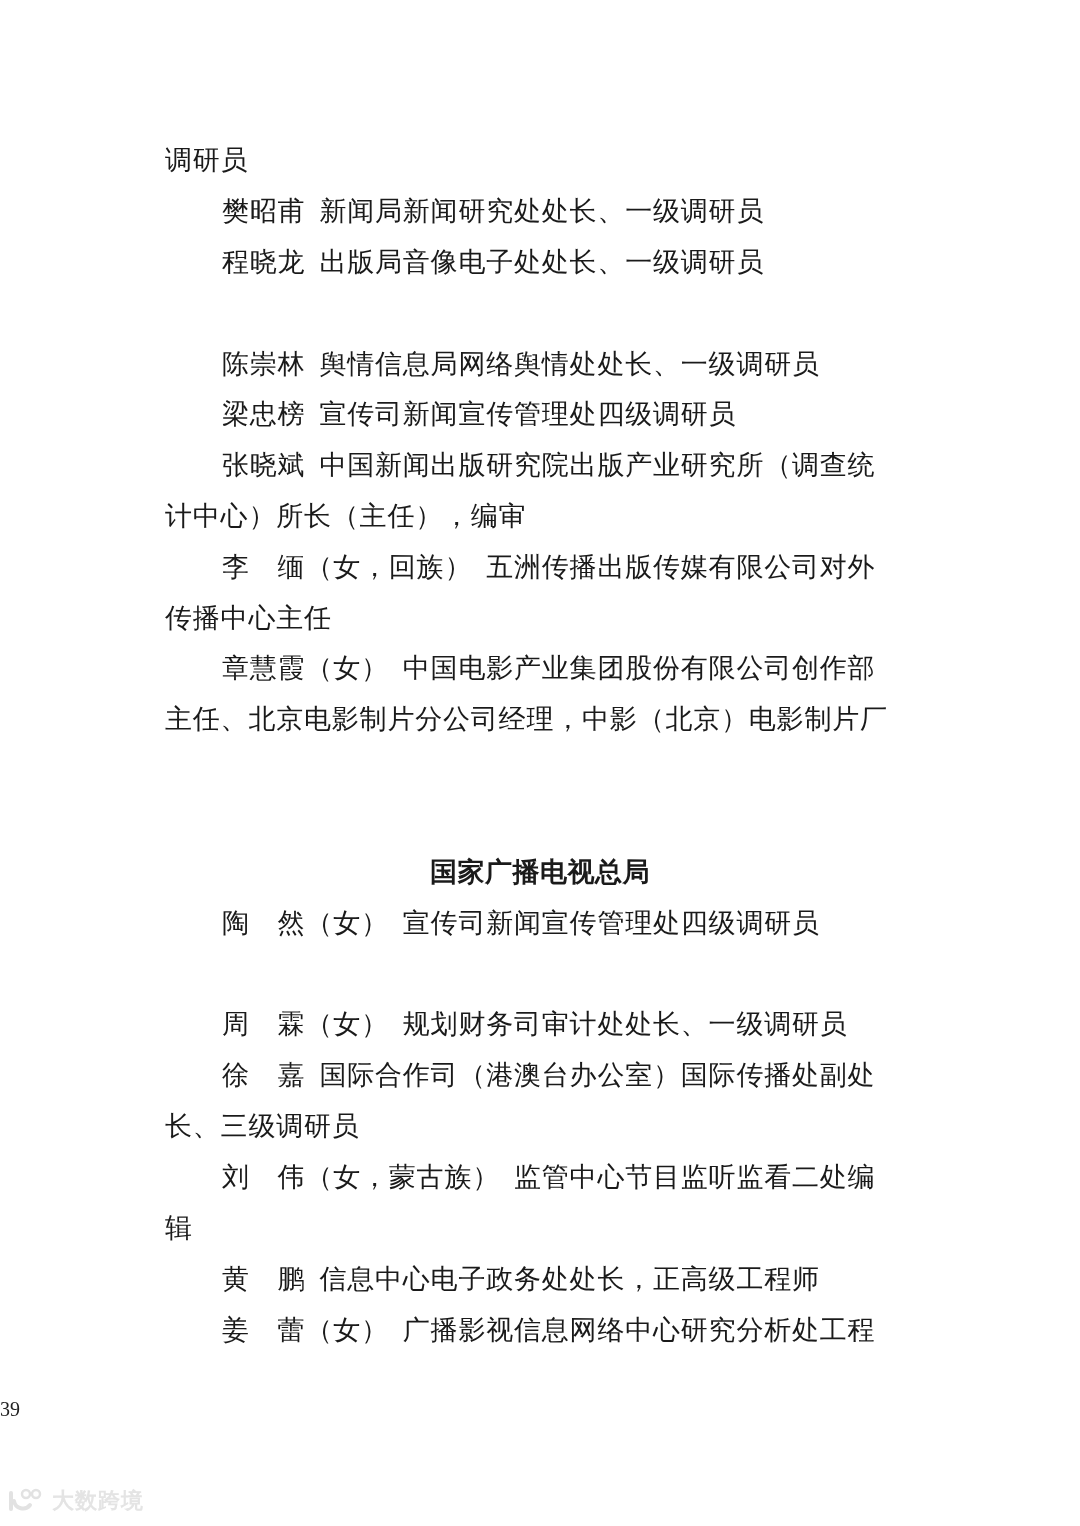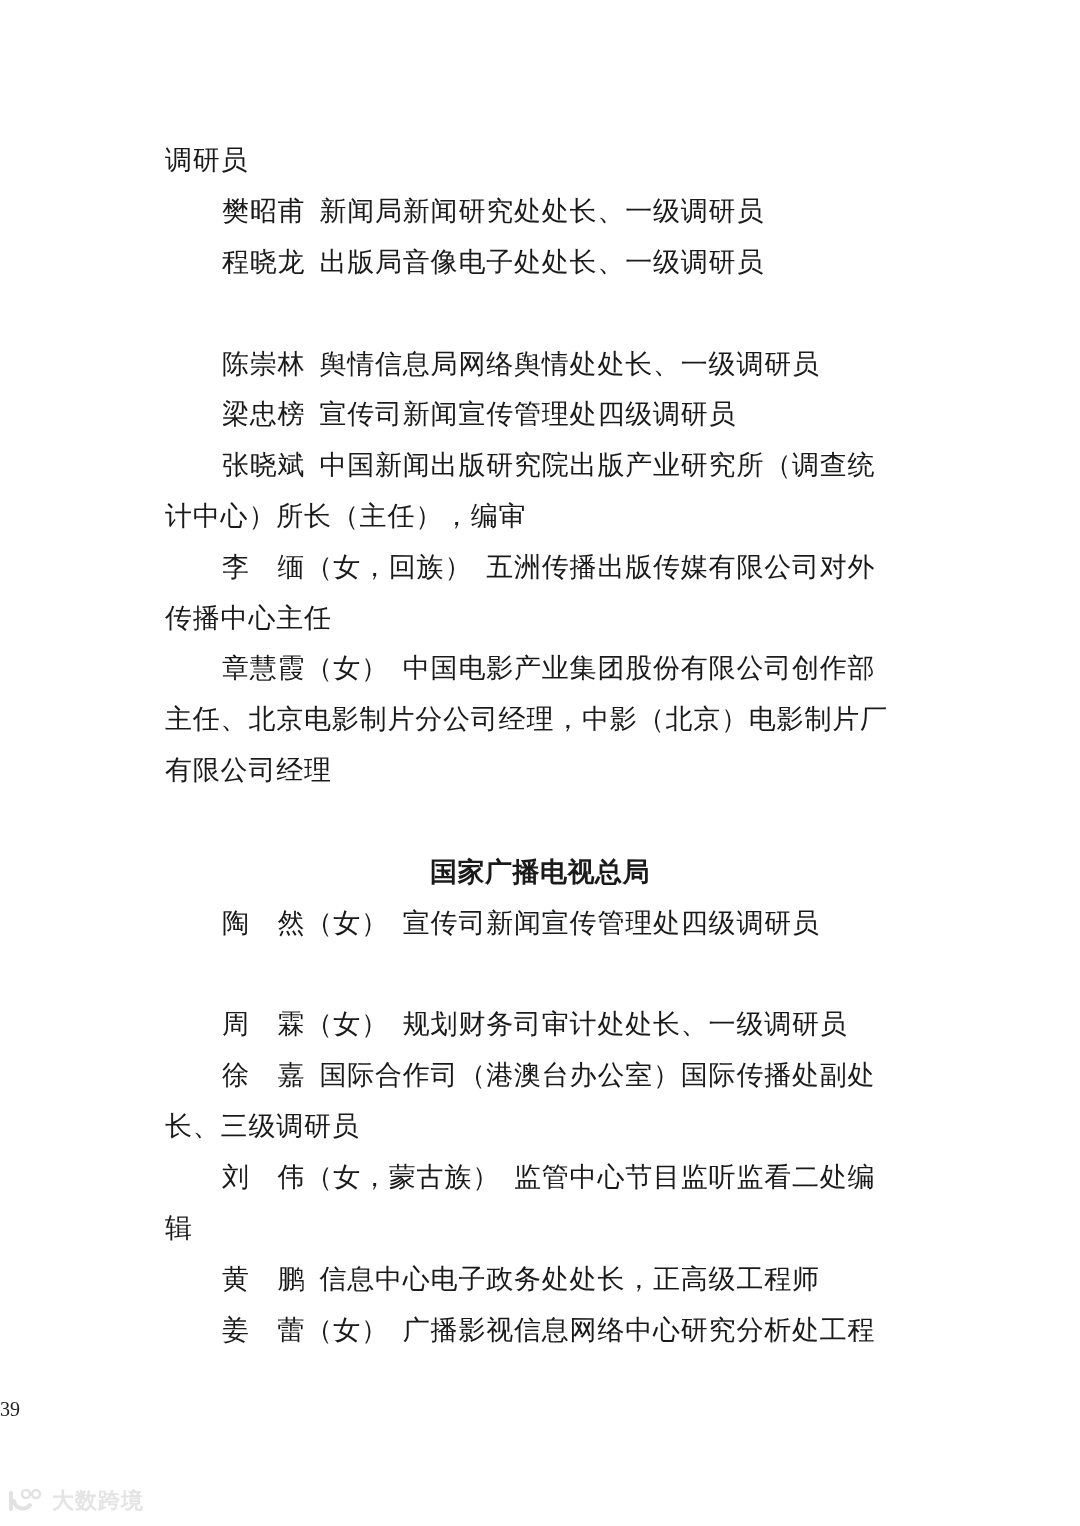--- a/index.html
+++ b/index.html
@@ -118,23 +118,20 @@
   </div>
 
   <div class="line indent" style="top:650px">
     <span class="name">章慧霞（女）</span><span class="gap"></span><span>中国电影产业集团股份有限公司创作部</span>
   </div>
 
   <div class="line" style="top:701px">
     <span>主任、北京电影制片分公司经理，中影（北京）电影制片厂</span>
   </div>
 
-  <div class="line" style="top:752px">
-    <span>有限公司经理</span>
-  </div>
 
   <div class="heading" style="top:854px">国家广播电视总局</div>
 
   <div class="line indent" style="top:905px">
     <span class="name">陶　然（女）</span><span class="gap"></span><span>宣传司新闻宣传管理处四级调研员</span>
   </div>
 
 
   <div class="line indent" style="top:1006px">
     <span class="name">周　霖（女）</span><span class="gap"></span><span>规划财务司审计处处长、一级调研员</span>

